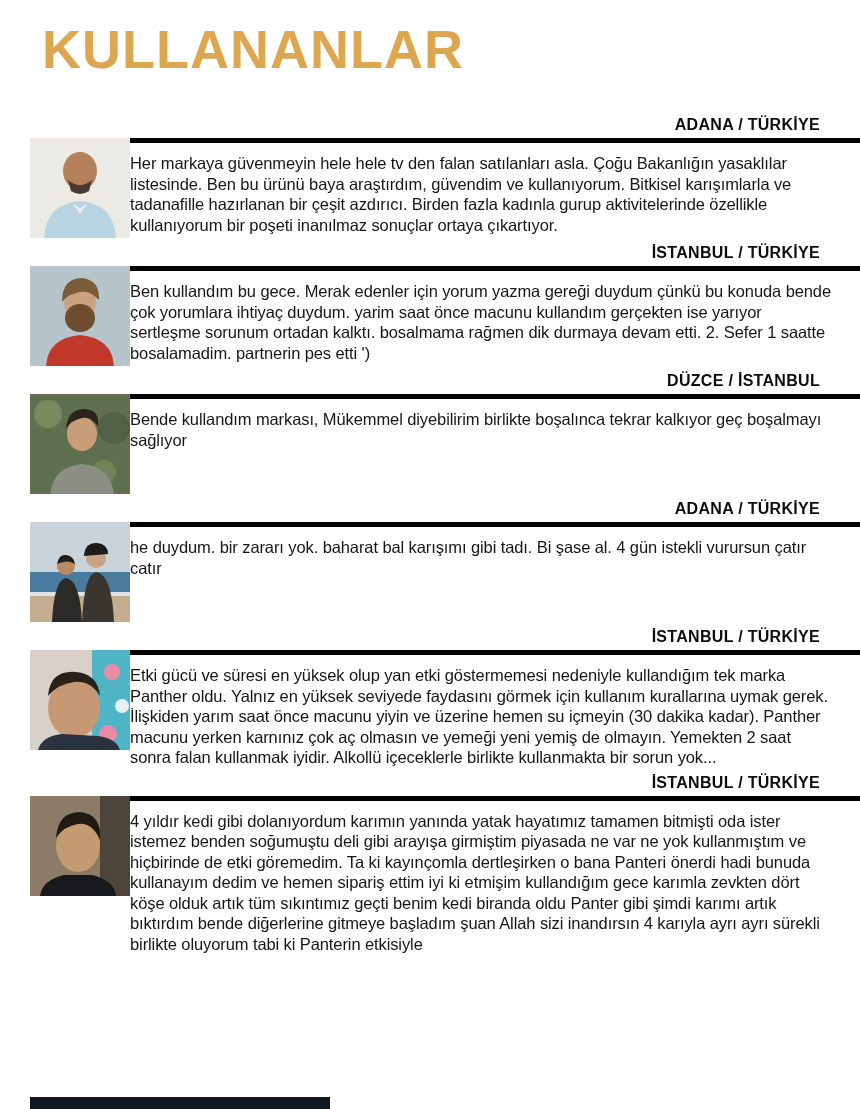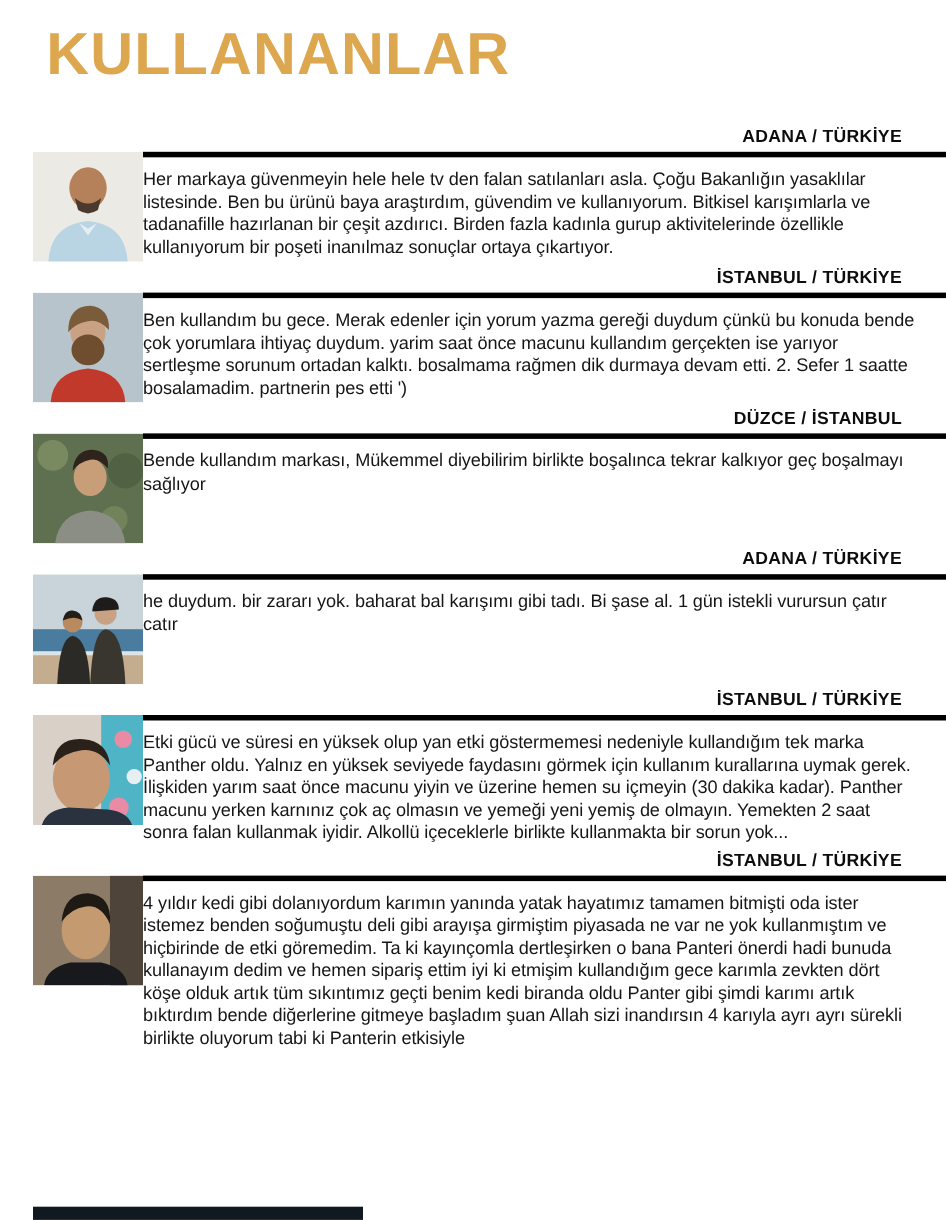--- a/index.html
+++ b/index.html
@@ -129,21 +129,21 @@
           <rect y="70" width="100" height="4" fill="#DCE4E6"></rect>
           <rect y="74" width="100" height="26" fill="#C3AD8E"></rect>
           <circle cx="36" cy="44" r="9" fill="#B9895F"></circle>
           <path d="M27 42 Q29 32 36 33 Q44 34 45 42 Q38 37 27 42 Z" fill="#241E18"></path>
           <path d="M22 100 Q24 58 36 56 Q50 58 52 100 Z" fill="#2C2A26"></path>
           <circle cx="66" cy="36" r="10" fill="#C9A183"></circle>
           <path d="M54 32 Q56 20 67 21 Q78 22 78 32 L54 34 Z" fill="#1E1C1A"></path>
           <path d="M52 100 Q54 52 66 50 Q82 52 84 100 Z" fill="#39362F"></path>
         </svg>
       </div>
-      <div class="content">he duydum. bir zararı yok. baharat bal karışımı gibi tadı. Bi şase al. 1 gün istekli vurursun çatır catır</div>
+      <div class="content">he duydum. bir zararı yok. baharat bal karışımı gibi tadı. Bi şase al. 4 gün istekli vurursun çatır catır</div>
     </section>
 
     <section class="block">
       <div class="loc">İSTANBUL / TÜRKİYE</div>
       <div class="avatar" aria-label="close-up of a dark-haired man indoors with teal floral background">
         <svg viewBox="0 0 100 100">
           <rect width="100" height="100" fill="#D9D0C7"></rect>
           <rect x="62" width="38" height="100" fill="#4FB5C6"></rect>
           <circle cx="82" cy="22" r="8" fill="#E98BA4"></circle>
           <circle cx="92" cy="56" r="7" fill="#E6EFF1"></circle>

